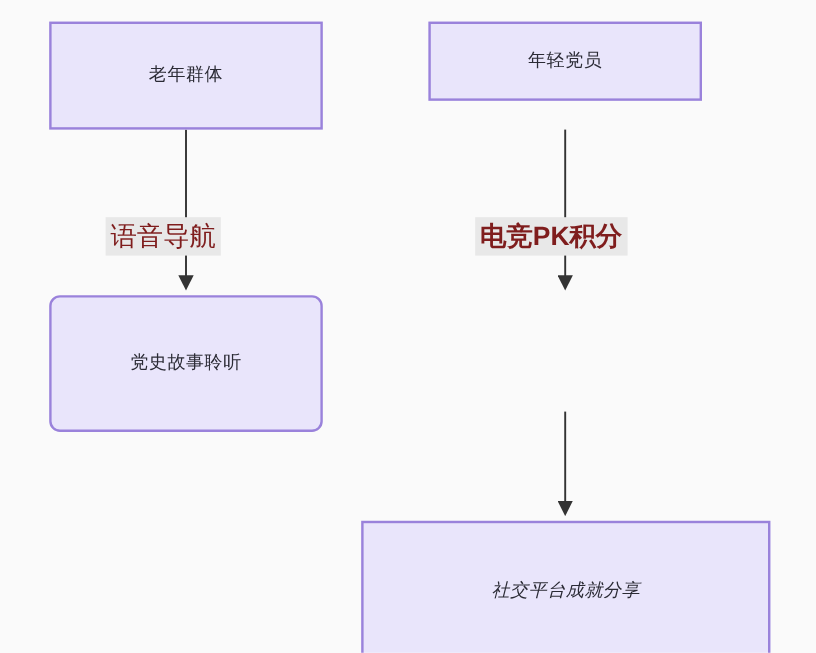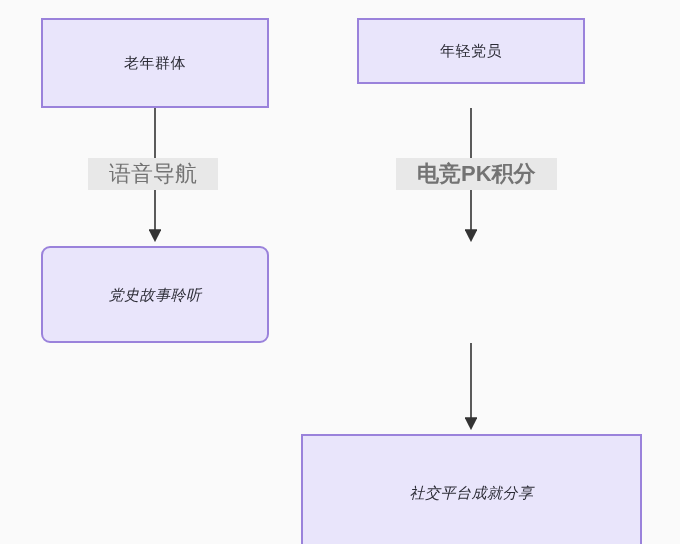--- a/index.html
+++ b/index.html
@@ -39,34 +39,35 @@
     line-height: 1.2;
     letter-spacing: 0.5px;
     white-space: nowrap;
   }
   .node.rounded {
     border-radius: 9px;
   }
   
   #node-elderly      { left: 41px;  top: 18px;  width: 228px; height: 90px; }
   #node-youth        { left: 357px; top: 18px;  width: 228px; height: 66px; }
-  #node-history      { left: 41px;  top: 246px; width: 228px; height: 97px; font-style: italic; }
+  #node-history      { left: 41px;  top: 246px; width: 228px; height: 114px; }
   #node-teamtask     { left: 357px; top: 246px; width: 228px; height: 97px; }
   #node-share        { left: 301px; top: 434px; width: 341px; height: 118px; font-style: italic; }
 
   .edge-label {
     position: absolute;
     background: #e8e8e8;
-    color: #737373;
+    color: #7f1d1d;
     font-size: 22px;
     line-height: 1.25;
-    padding: 2px 21px;
+    padding: 2px 4px;
     white-space: nowrap;
     box-sizing: border-box;
     text-align: center;
+    margin-top: 23px;
   }
   #edge-label-voice  { left: 88px;  top: 158px; }
   #edge-label-esport { left: 396px; top: 158px; font-weight: bold; }
 </style>
 </head>
 <body>
 
 <div id="diagram">
 
   <svg class="edge-layer" viewBox="0 0 680 544" xmlns="http://www.w3.org/2000/svg">

